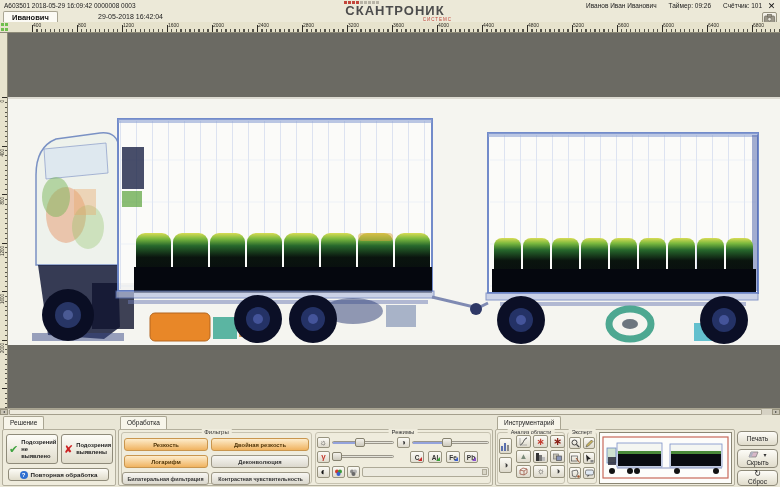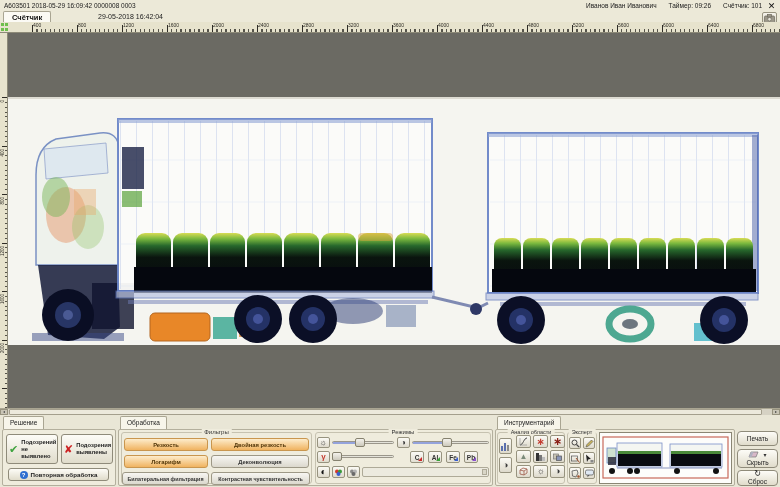--- a/index.html
+++ b/index.html
@@ -89,22 +89,37 @@
     justify-content:center;font-size:6.5px;gap:1px;border-radius:4px;}
   .caret{font-size:6px;color:#333;}
 </style>
 </head>
 <body>
 
 <div class="app">
 
   <div class="header">
     <div class="sess">A603501 2018-05-29 16:09:42 0000008 0003</div>
-    <div class="tab-main">Счётчик</div>
+    <div class="tab-main">Иванович</div>
     <div class="scan-date">29-05-2018 16:42:04</div>
+    <div class="logo">
+      <div class="logo-dots">
+        <i style="background:#c2453a"></i>
+          <i style="background:#c2453a"></i>
+          <i style="background:#c2453a"></i>
+          <i style="background:#c2453a"></i>
+        <i style="background:#b8b4a6"></i>
+          <i style="background:#b8b4a6"></i>
+          <i style="background:#b8b4a6"></i>
+          <i style="background:#b8b4a6"></i>
+          <i style="background:#b8b4a6"></i>
+      </div>
+      <div class="logo-text">СКАНТРОНИК</div>
+      <div class="logo-sub">СИСТЕМС</div>
+    </div>
     <div class="hdr-right">
       <span>Иванов Иван Иванович</span>
       <span>Таймер: 09:26</span>
       <span>Счётчик: 101</span>
     </div>
     <div class="close-x">✕</div>
     <div class="cam-btn">
       <svg width="11" height="9" viewBox="0 0 11 9">
         <rect x="0.5" y="2" width="10" height="6.5" rx="1" fill="#9b978a" stroke="#6e6a5c" stroke-width="0.7"></rect>
         <rect x="3.5" y="0.5" width="4" height="2.5" fill="#9b978a" stroke="#6e6a5c" stroke-width="0.7"></rect>

